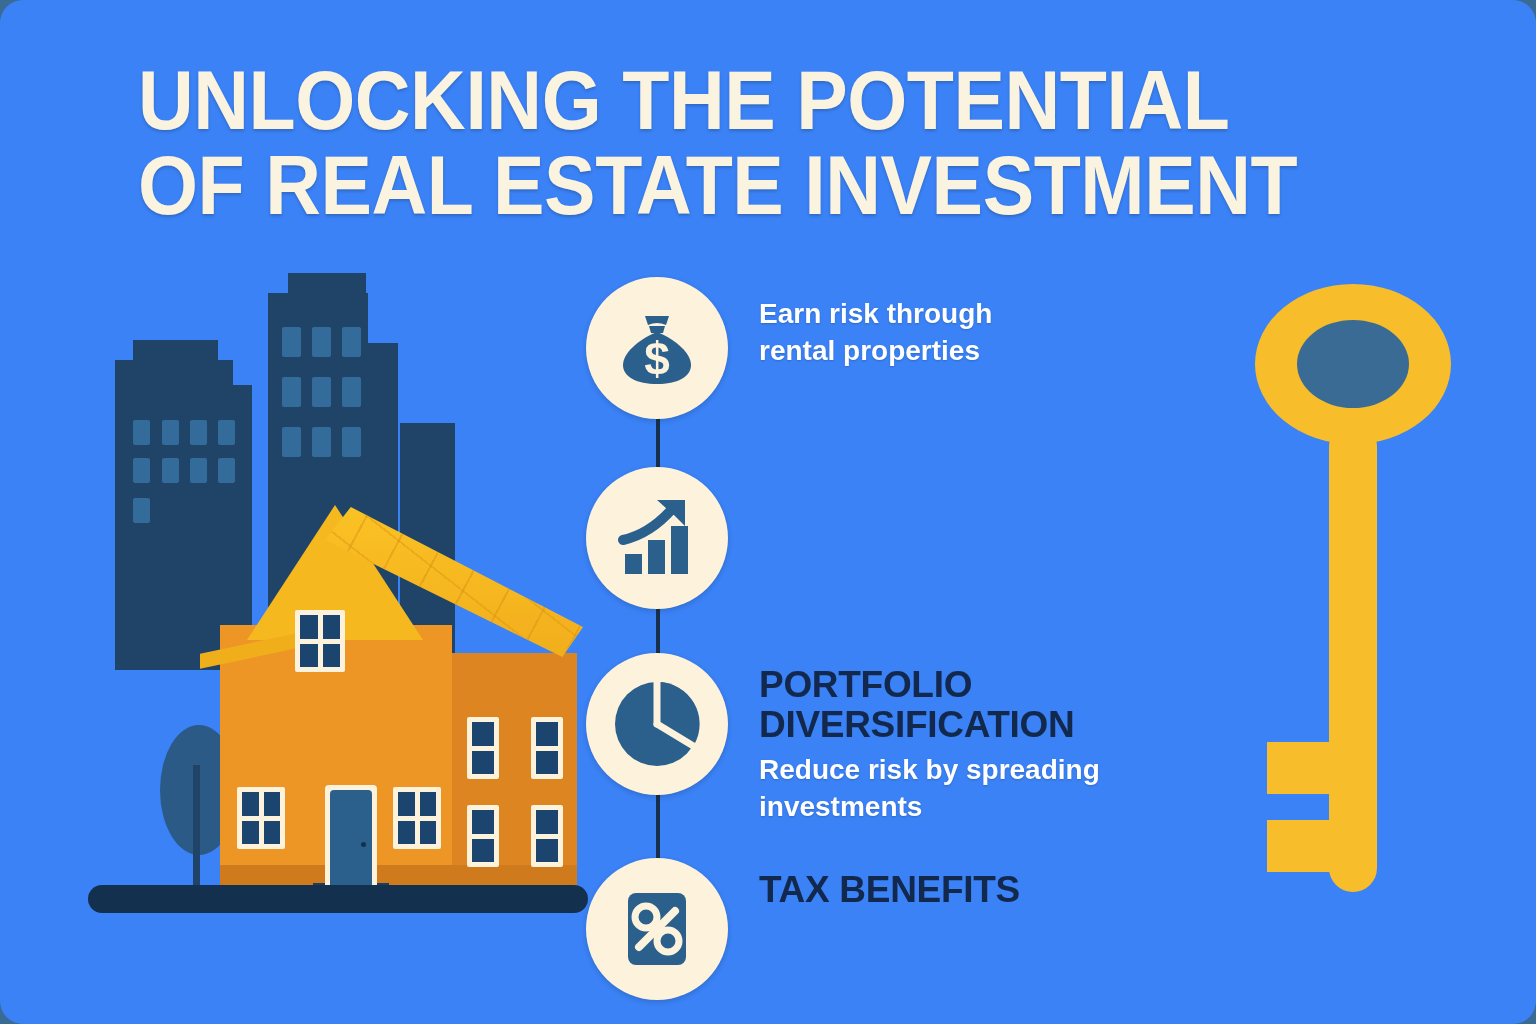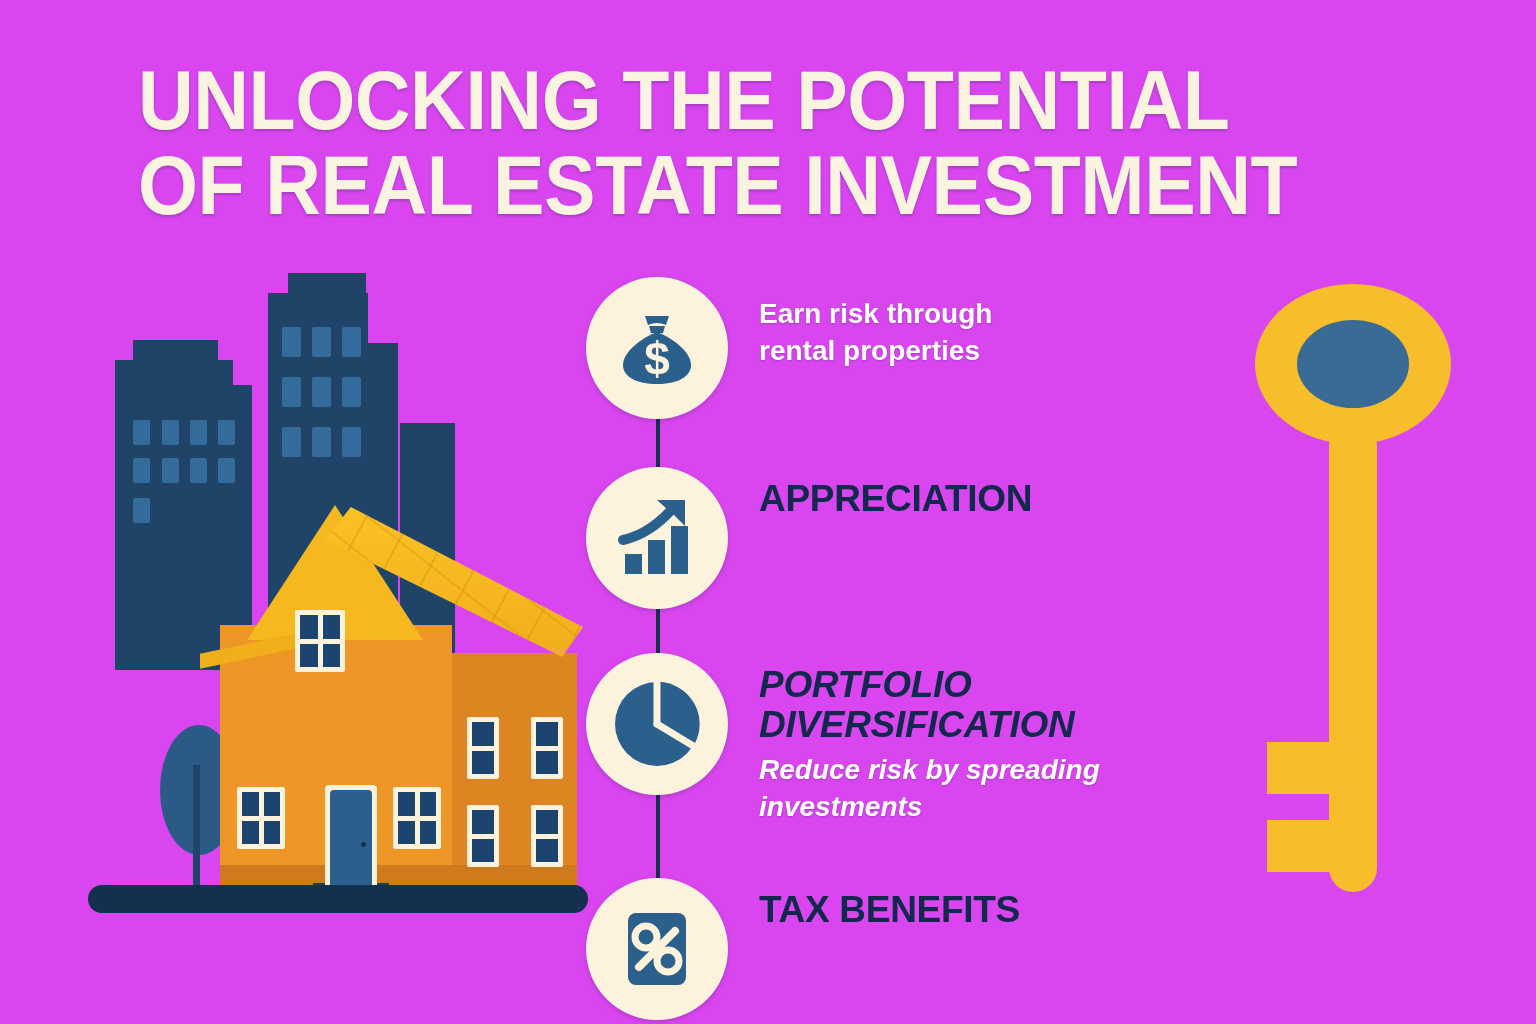--- a/index.html
+++ b/index.html
@@ -1,21 +1,21 @@
 <!DOCTYPE html>
 <html><head>
 <meta charset="utf-8">
 <style>
   html,body{margin:0;padding:0;}
   body{
     width:1536px;height:1024px;overflow:hidden;
     font-family:"Liberation Sans","DejaVu Sans",sans-serif;
     background:#3a6b95;
   }
-  .poster{position:relative;width:1536px;height:1024px;background:#d946ef;overflow:hidden;}
+  .poster{position:relative;width:1536px;height:1024px;background:#3b82f6;overflow:hidden;border-radius:23px;}
 
   
   .title{
     position:absolute;left:138px;top:58px;width:1260px;
     color:#faf3e0;
     font-weight:bold;
     font-size:83px;
     line-height:1.03;
     letter-spacing:-0.5px;
     text-transform:uppercase;
@@ -209,25 +209,24 @@
       <div class="badge">
         <svg width="92" height="92" viewBox="0 0 92 92" aria-hidden="true">
           <rect x="14" y="62" width="17" height="20" fill="#2b5f8c"></rect>
           <rect x="37" y="48" width="17" height="34" fill="#2b5f8c"></rect>
           <rect x="60" y="34" width="17" height="48" fill="#2b5f8c"></rect>
           <path d="M12 48 C30 44 48 32 62 16" stroke="#2b5f8c" stroke-width="10" fill="none" stroke-linecap="round"></path>
           <path d="M46 8 L74 8 L74 34 L64 24 L56 17 Z" fill="#2b5f8c"></path>
         </svg>
       </div>
       <div class="rowtext">
-        <div class="rowtitle">Appreciation</div>
-      </div>
-    </div>
-
-    <div class="row" style="margin-bottom:52px;font-style:italic;">
+      </div>
+    </div>
+
+    <div class="row" style="margin-bottom:32px;">
       <div class="badge">
         <svg width="108" height="108" viewBox="0 0 108 108" aria-hidden="true">
           <circle cx="54" cy="54" r="42" fill="#2b5f8c"></circle>
           <path d="M54 54 L54 12 L54 12 A42 42 0 0 1 91 75 Z" fill="#2b5f8c"></path>
           <path d="M54 10 L54 54" stroke="#fdf3dd" stroke-width="7" stroke-linecap="round"></path>
           <path d="M54 54 L92 77" stroke="#fdf3dd" stroke-width="7" stroke-linecap="round"></path>
         </svg>
       </div>
       <div class="rowtext">
         <div class="rowtitle">Portfolio

